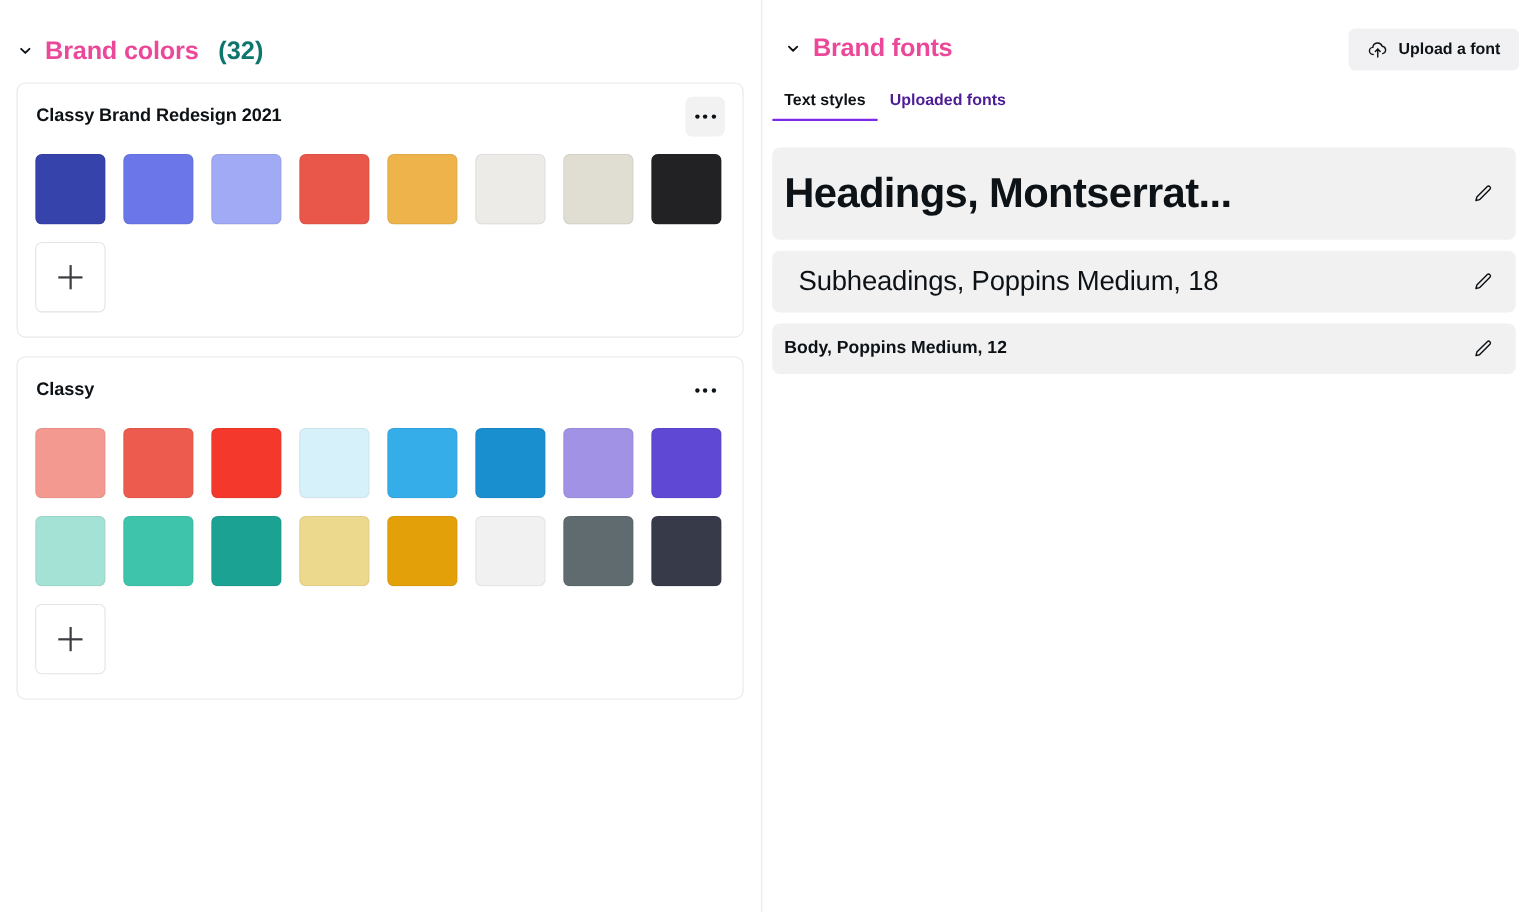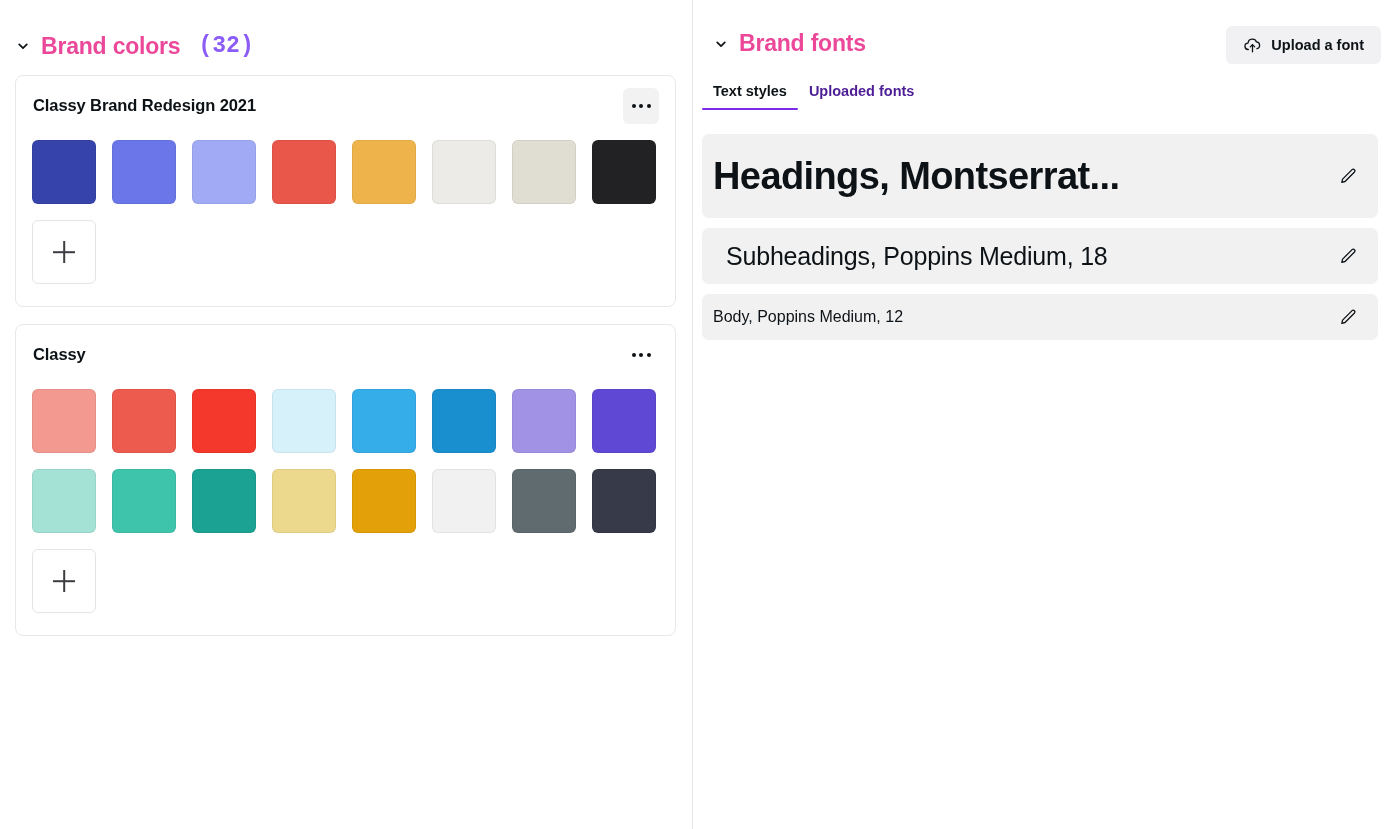--- a/index.html
+++ b/index.html
@@ -45,23 +45,22 @@
   .panel-title {
     font-size: 23px;
     font-weight: bold;
     letter-spacing: -0.2px;
     color: #ec4899;
     white-space: nowrap;
   }
   .panel-count {
     font-size: 23px;
     font-weight: bold;
-    color: #8b5cf6;
+    color: #0f766e;
     margin-left: 7px;
-    font-family: Liberation Mono, monospace;
   }
 
   .cards {
     padding: 13px 16px 0 15px;
   }
   .palette-card {
     border: 1px solid #e8e8e8;
     border-radius: 8px;
     background: #ffffff;
     margin-bottom: 17px;
@@ -240,21 +239,21 @@
     font-weight: bold;
     letter-spacing: -0.6px;
   }
   .style-row.subheading .style-text {
     font-size: 25px;
     font-weight: normal;
     letter-spacing: -0.2px;
   }
   .style-row.body .style-text {
     font-size: 16px;
-    font-weight: normal;
+    font-weight: bold;
   }
   .edit-btn {
     flex: 0 0 24px;
     width: 24px;
     height: 24px;
     display: flex;
     align-items: center;
     justify-content: center;
     cursor: pointer;
     margin-left: 10px;

